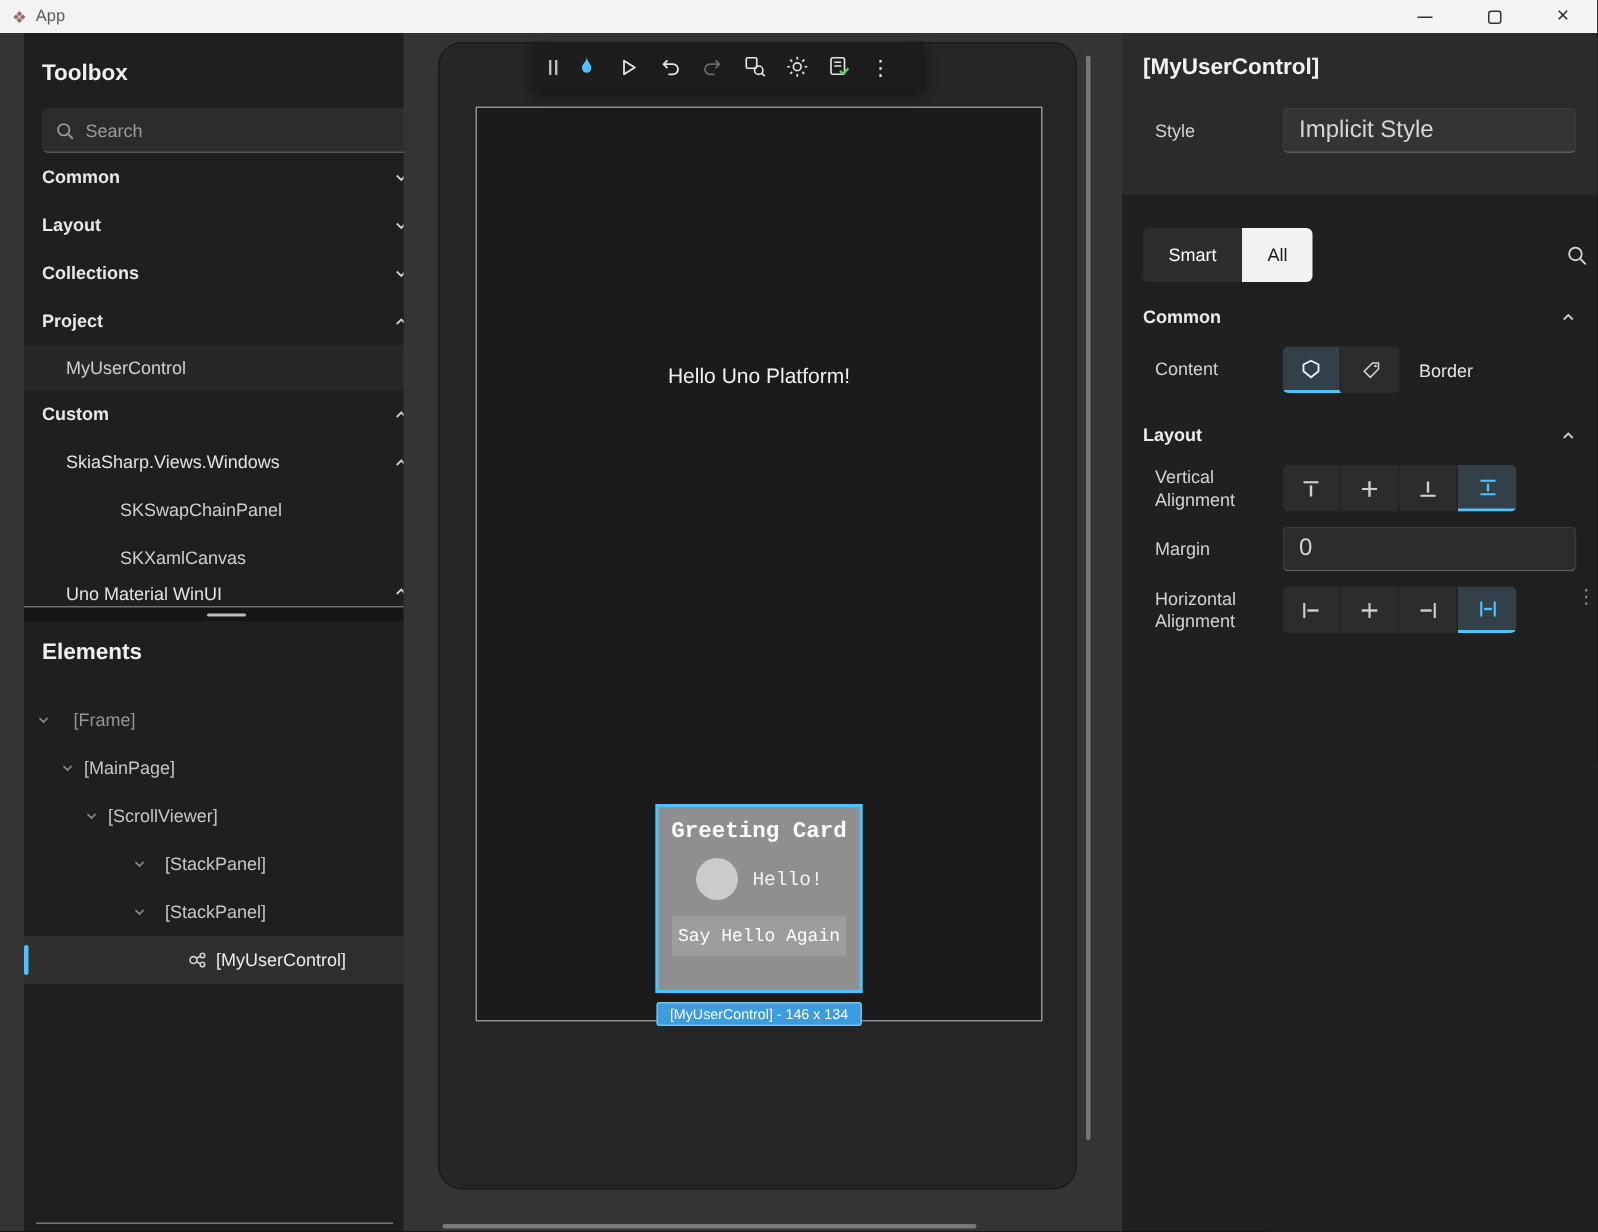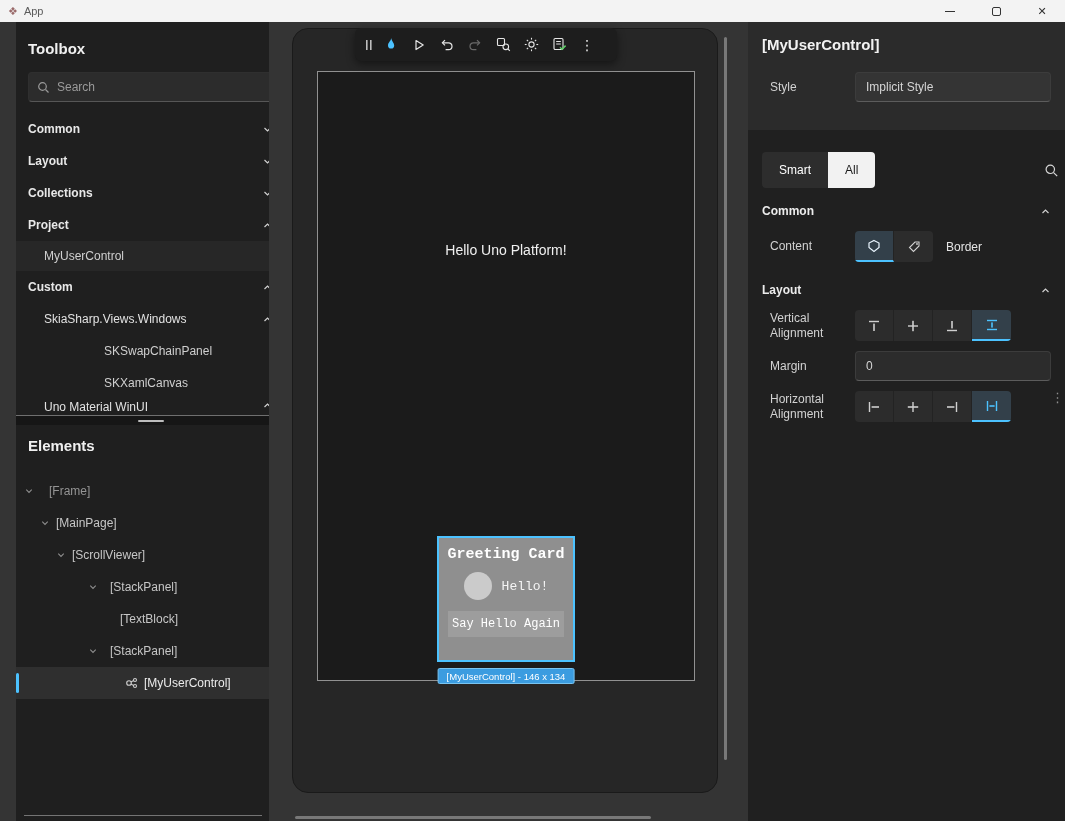--- a/index.html
+++ b/index.html
@@ -24,37 +24,37 @@
   .max-glyph { width:9px; height:9px; border:1px solid #333; border-radius:2px; display:block; }
   .close-glyph { font-size:11px; line-height:1; }
 
   
   .sidebar {
     position:absolute; top:22px; left:16px; width:269px; bottom:0;
     background:#1f1f1f; overflow:hidden;
   }
   .tb-title { padding:18px 12px 10px; font-size:15px; font-weight:700; color:#f0f0f0; height:50px; }
   .searchbox {
-    margin:0 12px 11px; height:30px; background:#2c2c2c; border-radius:4px;
+    margin:0 12px 0; height:30px; background:#2c2c2c; border-radius:4px;
     border:1px solid #2f2f2f; border-bottom-color:#565656;
     display:flex; align-items:center; padding:0 8px; gap:7px;
   }
   .searchbox input {
     flex:1; background:transparent; border:none; outline:none; color:#d8d8d8;
     font-size:12px; font-family:"Liberation Sans", sans-serif;
   }
   .searchbox input::placeholder { color:#9a9a9a; }
 
   .tb-row { height:32px; display:flex; align-items:center; padding:0 12px; cursor:default; }
   .tb-row .lbl { font-weight:700; color:#e8e8e8; font-size:12px; }
   .tb-row .chev { margin-left:auto; }
   .tb-item { height:30px; display:flex; align-items:center; padding-left:28px; color:#d0d0d0; background:#272727; }
   .tb-group { height:32px; display:flex; align-items:center; padding:0 12px 0 28px; color:#e2e2e2; }
   .tb-group .chev { margin-left:auto; }
-  .tb-subitem { height:32px; display:flex; align-items:center; padding-left:64px; color:#cfcfcf;margin-left:24px; }
+  .tb-subitem { height:32px; display:flex; align-items:center; padding-left:64px; color:#cfcfcf; }
   .tb-clipped { height:16px; overflow:hidden; display:flex; align-items:flex-start; padding:1px 12px 0 28px; color:#e2e2e2; }
   .tb-clipped .chev { margin-left:auto; }
   .splitter {
     height:10px; background:#161616; border-top:1px solid #6f6f6f;
     display:flex; align-items:center; justify-content:center;
   }
   .splitter .grip { width:26px; height:2px; background:#bdbdbd; border-radius:1px; }
 
   .el-title { padding:12px 12px 0; font-size:15px; font-weight:700; color:#f0f0f0; height:50px; }
   .tree-row { position:relative; height:32px; display:flex; align-items:center; gap:6px; color:#c6c6c6; }
@@ -117,21 +117,21 @@
   .hscroll { position:absolute; left:26px; bottom:2px; width:356px; height:3px; background:#787878; border-radius:2px; }
 
   
   .props { position:absolute; top:22px; right:0; width:317px; bottom:0; background:#202020; }
   .props-header { height:108px; background:#2b2b2b; padding:14px 14px 0; }
   .props-title { font-size:15px; font-weight:700; color:#f2f2f2; }
   .style-row { display:flex; align-items:center; margin-top:19px; }
   .style-row .plabel { width:93px; color:#d2d2d2; font-size:12px; padding-left:8px; }
   .field {
     flex:1; height:30px; background:#343434; border:1px solid #3c3c3c; border-bottom-color:#5c5c5c;
-    border-radius:4px; color:#d5d5d5; font-size:12px; padding:0 10px;
+    border-radius:4px; color:#d5d5d5; font-size:16px; padding:0 10px;
     font-family:"Liberation Sans", sans-serif; outline:none; width:100%;
   }
   .tabs-row { display:flex; align-items:center; margin:22px 8px 0 14px; height:36px; }
   .tab { height:36px; display:flex; align-items:center; padding:0 17px; font-size:12px; cursor:default; }
   .tab.sel { background:#2d2d2d; color:#fff; border-radius:4px 0 0 4px; }
   .tab.alt { background:#f2f2f2; color:#1b1b1b; border-radius:0 4px 4px 0; }
   .props-search { margin-left:auto; margin-right:-2px; }
 
   .sec-header { display:flex; align-items:center; padding:0 14px; height:30px; margin-top:8px; }
   .sec-header .lbl { font-weight:700; color:#ececec; font-size:12px; }
@@ -259,23 +259,20 @@
           <polyline points="2.5,4 5.5,7 8.5,4" fill="none" stroke="#8f8f8f" stroke-width="1.2"></polyline>
         </svg>
       <span>[ScrollViewer]</span>
     </div>
     <div class="tree-row ind-72">
       <svg class="chev" width="10" height="10" viewBox="0 0 11 11">
           <polyline points="2.5,4 5.5,7 8.5,4" fill="none" stroke="#8f8f8f" stroke-width="1.2"></polyline>
         </svg>
       <span>[StackPanel]</span>
     </div>
-    <div class="tree-row ind-104">
-      <span>[TextBlock]</span>
-    </div>
     <div class="tree-row ind-72">
       <svg class="chev" width="10" height="10" viewBox="0 0 11 11">
           <polyline points="2.5,4 5.5,7 8.5,4" fill="none" stroke="#8f8f8f" stroke-width="1.2"></polyline>
         </svg>
       <span>[StackPanel]</span>
     </div>
     <div class="tree-row selected ind-88">
       <svg width="14" height="14" viewBox="0 0 14 14">
         <circle cx="5" cy="7" r="2.3" fill="none" stroke="#cfcfcf" stroke-width="1.1"></circle>
         <circle cx="11" cy="4" r="1.5" fill="none" stroke="#cfcfcf" stroke-width="1.1"></circle>

